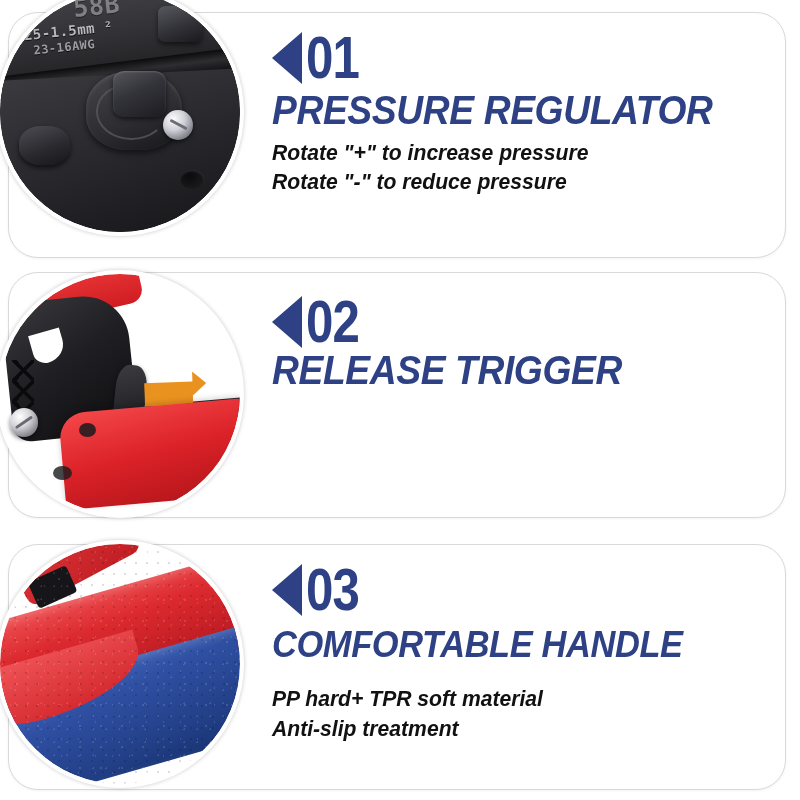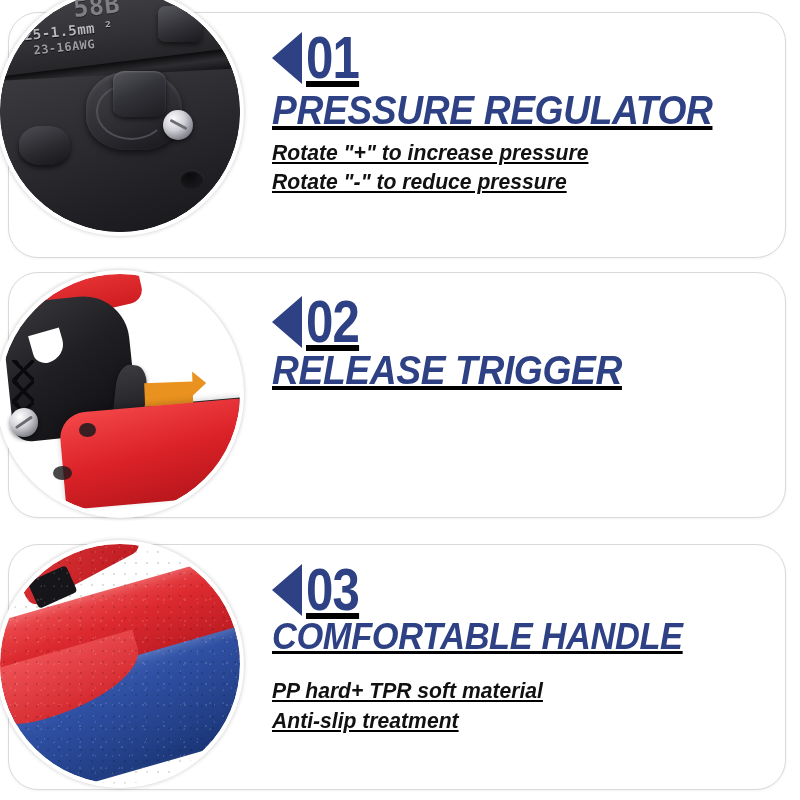--- a/index.html
+++ b/index.html
@@ -232,21 +232,21 @@
     position:absolute;inset:0;opacity:.13;
     background-image:
       radial-gradient(circle at 18% 24%, #fff 0 1px, transparent 1px),
       radial-gradient(circle at 62% 48%, #fff 0 1px, transparent 1px),
       radial-gradient(circle at 38% 72%, #000 0 1px, transparent 1px),
       radial-gradient(circle at 82% 66%, #fff 0 1px, transparent 1px);
     background-size:13px 13px,17px 17px,11px 11px,21px 21px;
   }
 
   
-  .content{position:absolute;left:272px;right:26px;top:0;text-decoration:underline;}
+  .content{position:absolute;left:272px;right:26px;top:0;}
   .badge-row{display:flex;align-items:center;}
   .tri{
     width:0;height:0;
     border-top:26px solid transparent;
     border-bottom:26px solid transparent;
     border-right:30px solid #2d4184;
     margin-right:4px;
   }
   .num{
     font-size:60px;line-height:.92;font-weight:bold;
@@ -269,21 +269,21 @@
     transform:scaleX(.96);transform-origin:left center;
     white-space:nowrap;
   }
 
   
   #content-1{top:30px;}
   #content-2{top:294px;}
   #content-3{top:562px;}
   #content-1 .badge-row{margin-bottom:4px;}
   #content-2 .badge-row{margin-bottom:0;}
-  #content-3 .badge-row{margin-bottom:0;}
+  #content-3 .badge-row{margin-bottom:8px;}
   #content-1 .subs{margin-top:6px;}
   #content-2 .subs{margin-top:8px;}
   #content-3 .subs{margin-top:20px;}
 </style>
 </head>
 <body>
 
 <div class="page">
 
   <div class="card" id="card-1"></div>

